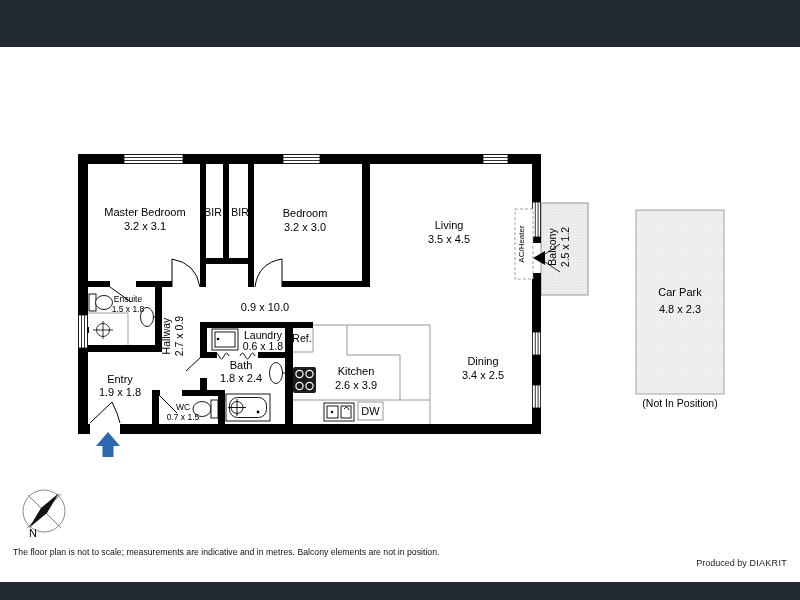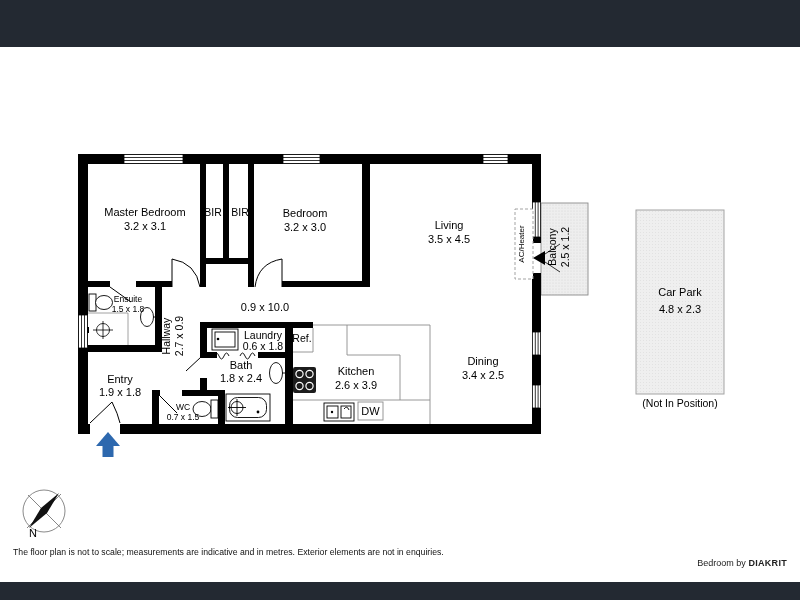--- a/index.html
+++ b/index.html
@@ -4,21 +4,21 @@
 <style>
   html,body{margin:0;padding:0;background:#fff;}
   #stage{position:relative;width:800px;height:600px;overflow:hidden;background:#fff;
          font-family:"Liberation Sans",sans-serif;}
   .bar{position:absolute;left:0;width:800px;background:#232932;}
   #bar-top{top:0;height:47px;}
   #bar-bottom{top:582px;height:18px;}
   #plan-svg{position:absolute;left:0;top:0;}
   #disclaimer{position:absolute;left:13px;top:546px;font-size:8.7px;line-height:13px;color:#111;}
   #produced{position:absolute;right:13px;top:558px;font-size:9px;color:#222;}
-  #produced b{font-weight:bold;letter-spacing:.3px;}
+  #produced b{font-weight:normal;letter-spacing:.3px;}
   text{fill:#000;}
   .rm{font-size:11px;}
   .rm-s{font-size:8.5px;}
   .rm-m{font-size:10.5px;}
   .rm-xs{font-size:8px;}
 </style>
 </head>
 <body>
 
 <div id="stage">
@@ -298,22 +298,22 @@
     <g>
       <circle cx="44" cy="511" r="21" fill="none" stroke="#8a8a8a" stroke-width="1"></circle>
       <line x1="28" y1="495" x2="61" y2="528" stroke="#777" stroke-width="0.9"></line>
       <line x1="61" y1="494" x2="27" y2="528" stroke="#777" stroke-width="0.9"></line>
       <polygon points="59,493 47,513 29,528 41,508" fill="#111"></polygon>
       <text x="33" y="537" font-size="11" text-anchor="middle">N</text>
     </g>
   </svg>
 
   <div id="disclaimer">
-    <div>The floor plan is not to scale; measurements are indicative and in metres. Exterior elements are not in enquiries.</div>
+    <div>The floor plan is not to scale; measurements are indicative and in metres. Balcony elements are not in position.</div>
   </div>
 
   <div id="produced">
-    <span>Bedroom by</span>
+    <span>Produced by</span>
     <b>DIAKRIT</b>
   </div>
 
   <div id="bar-bottom" class="bar"></div>
 </div>
 
 </body></html>

